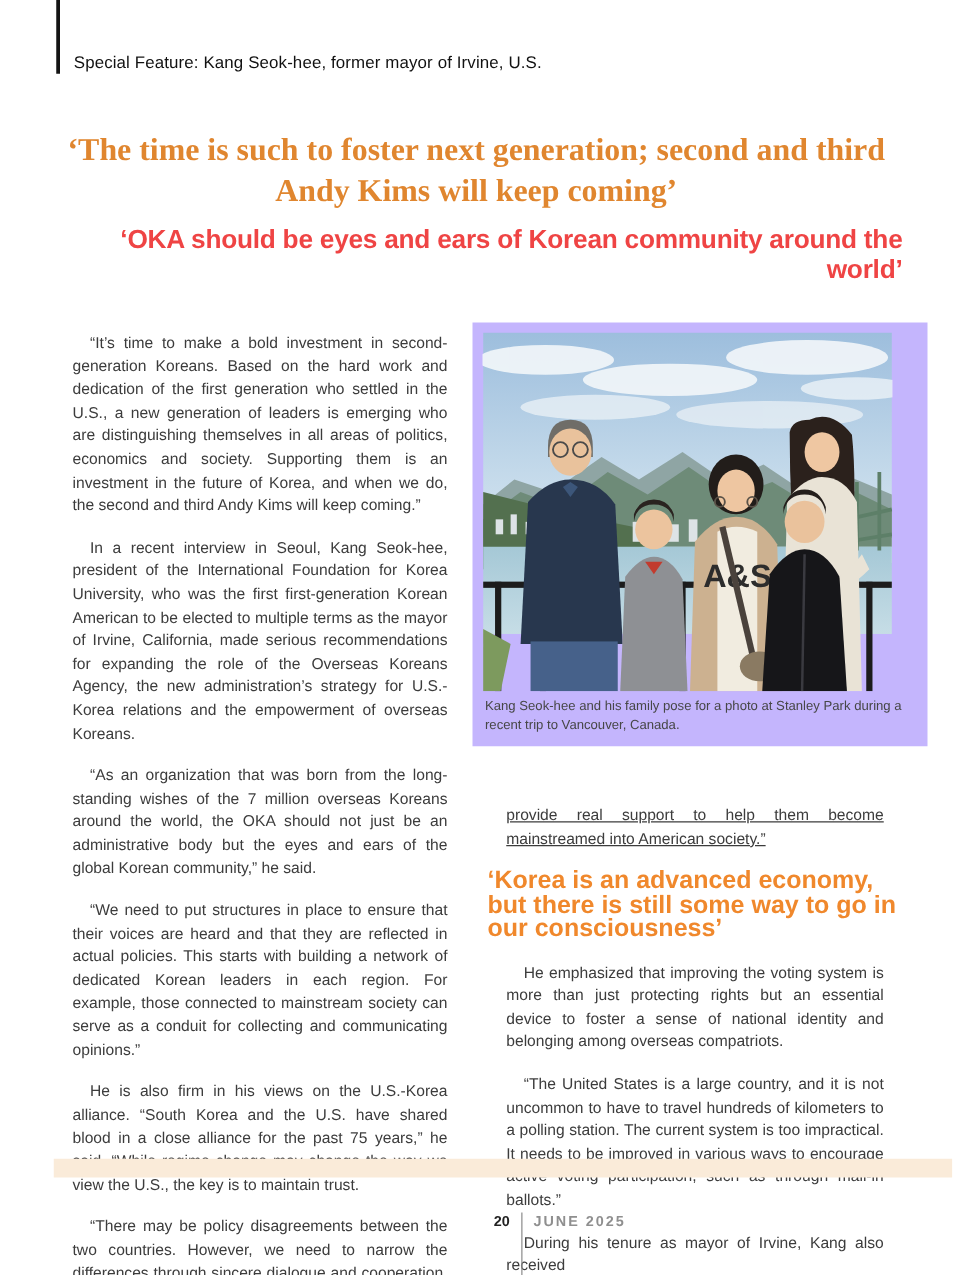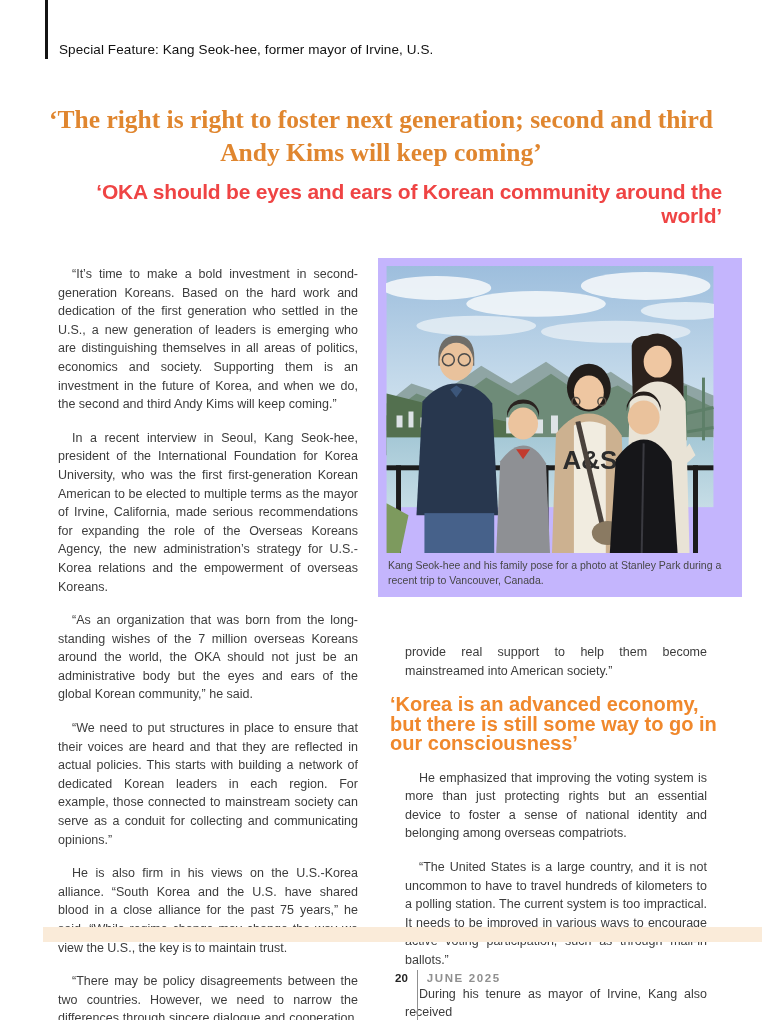--- a/index.html
+++ b/index.html
@@ -46,21 +46,21 @@
     margin: 0;
     text-align: right;
     font-weight: bold;
     font-size: 21px;
     line-height: 24px;
     color: #ef4444;
     letter-spacing: -0.2px;
   }
   .col { font-size: 12.5px; line-height: 18.6px; text-align: justify; color: #3c3c3c; }
   .col p { margin: 15px; text-indent: 14px; }
-  .col p.no-indent { text-indent: 0; }
+  .col p.no-indent { text-indent: 0; text-decoration: underline; }
   .col-left { position: absolute; left: 43px; top: 250px; width: 330px; }
   .col-right { position: absolute; left: 390px; top: 628px; width: 332px; }
   .col-right .crosshead {
     margin: 12px 0 5px 0;
     font-size: 20px;
     line-height: 19.5px;
     font-weight: bold;
     color: #f0882c;
     text-align: left;
     text-indent: 0;
@@ -102,21 +102,21 @@
 </head>
 <body>
 
 <div class="page">
 
   <div class="kicker">
     <span>Special Feature: Kang Seok-hee, former mayor of Irvine, U.S.</span>
   </div>
 
   <h1 class="headline">
-    <span>‘The right is right to foster next generation; second and third</span>
+    <span>‘The time is such to foster next generation; second and third</span>
     <span>Andy Kims will keep coming’</span>
   </h1>
 
   <h2 class="subheadline">‘OKA should be eyes and ears of Korean community around the world’</h2>
 
   <div class="col col-left">
     <p>“It’s time to make a bold investment in second-generation Koreans. Based on the hard work and dedication of the first generation who settled in the U.S., a new generation of leaders is emerging who are distinguishing themselves in all areas of politics, economics and society. Supporting them is an investment in the future of Korea, and when we do, the second and third Andy Kims will keep coming.”</p>
     <p>In a recent interview in Seoul, Kang Seok-hee, president of the International Foundation for Korea University, who was the first first-generation Korean American to be elected to multiple terms as the mayor of Irvine, California, made serious recommendations for expanding the role of the Overseas Koreans Agency, the new administration’s strategy for U.S.-Korea relations and the empowerment of overseas Koreans.</p>
     <p>“As an organization that was born from the long-standing wishes of the 7 million overseas Koreans around the world, the OKA should not just be an administrative body but the eyes and ears of the global Korean community,” he said.</p>
     <p>“We need to put structures in place to ensure that their voices are heard and that they are reflected in actual policies. This starts with building a network of dedicated Korean leaders in each region. For example, those connected to mainstream society can serve as a conduit for collecting and communicating opinions.”</p>

